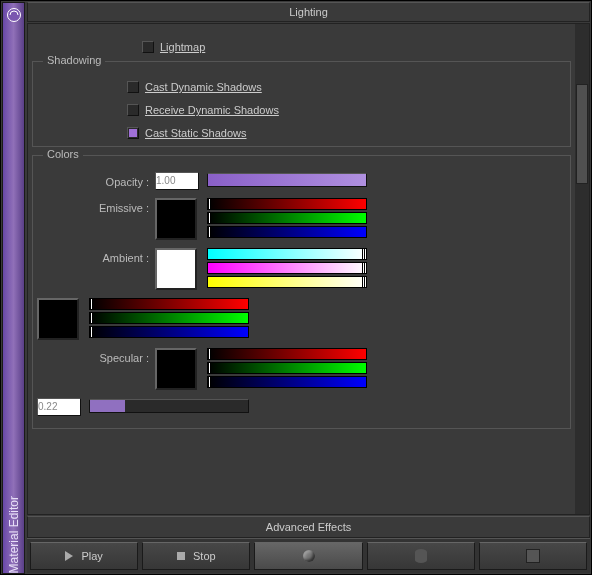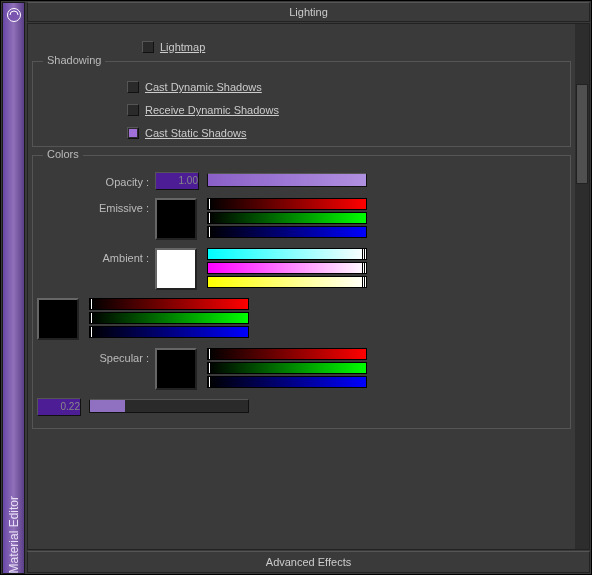--- a/index.html
+++ b/index.html
@@ -14,21 +14,21 @@
   .scrollbar{position:absolute;right:0;top:0;width:14px;height:100%;background:#2d2d2d;}
   .scrollbar-thumb{position:absolute;right:1px;top:60px;width:12px;height:100px;background:#505050;border:1px solid #222;box-sizing:border-box;}
   .row{display:flex;align-items:flex-end;height:20px;margin:3px 0;text-decoration:underline;}
   .cb{width:12px;height:12px;background:#2a2a2a;border:1px solid #111;border-top-color:#555;border-left-color:#555;box-sizing:border-box;margin:0 6px 0 110px;position:relative;}
   .cb.checked::after{content:"";position:absolute;left:1px;top:1px;width:8px;height:8px;background:#a070d8;}
   .fieldset{border:1px solid #555;border-radius:0;margin:8px 0 6px 0;padding:8px 4px 4px 4px;position:relative;}
   .legend{position:absolute;top:-8px;left:10px;background:#3a3a3a;padding:0 4px;color:#bbb;}
   .shadow-row .cb{margin-left:90px;}
   .color-row{display:flex;align-items:flex-start;margin:8px 0;}
   .lbl{width:112px;text-align:right;padding-right:6px;color:#bbb;padding-top:4px;}
-  .numbox{width:42px;height:16px;background:#4c1d95;border:1px solid #111;border-top-color:#555;border-left-color:#555;color:#888;text-align:right;line-height:16px;font-size:10px;margin-right:8px;}
+  .numbox{width:42px;height:16px;background:#ffffff;border:1px solid #111;border-top-color:#555;border-left-color:#555;color:#888;text-align:left;line-height:16px;font-size:10px;margin-right:8px;}
   .slider-track{position:relative;width:160px;height:14px;background:#2a2a2a;border:1px solid #111;border-top-color:#555;box-sizing:border-box;margin-top:1px;}
   .slider-fill{position:absolute;left:0;top:0;height:100%;background:linear-gradient(90deg,#8a60c8,#b090e0);}
   .swatch{width:42px;height:42px;border:2px solid #222;border-top-color:#666;border-left-color:#666;box-sizing:border-box;margin-right:10px;}
   .rgb-col{display:flex;flex-direction:column;gap:2px;}
   .grad{position:relative;width:160px;height:12px;border:1px solid #000;box-sizing:border-box;}
   .handle{position:absolute;top:-1px;width:3px;height:12px;background:#fff;border:1px solid #000;box-sizing:border-box;}
   .section-bar{height:20px;line-height:20px;text-align:center;border:1px solid #222;border-top:1px solid #555;background:#3a3a3a;color:#ccc;margin-top:1px;}
   .bottom-bar{height:28px;display:flex;gap:4px;padding:3px 3px;background:#333;border-top:1px solid #555;}
   .bbtn{flex:1;background:linear-gradient(#474747,#373737);border:1px solid #1a1a1a;border-top-color:#666;display:flex;align-items:center;justify-content:center;gap:8px;color:#ccc;font-size:11px;}
   .tri{width:0;height:0;border-left:8px solid #aaa;border-top:5px solid transparent;border-bottom:5px solid transparent;}
@@ -161,14 +161,33 @@
         </div>
 
       </div>
       <div class="scrollbar">
         <div class="scrollbar-thumb"></div>
       </div>
     </div>
 
     <div class="section-bar">Advanced Effects</div>
 
+    <div class="bottom-bar">
+      <div class="bbtn">
+          <span class="tri"></span>
+          <span>Play</span>
+        </div>
+      <div class="bbtn">
+          <span class="sq"></span>
+          <span>Stop</span>
+        </div>
+      <div class="bbtn active">
+          <span class="circ"></span>
+        </div>
+      <div class="bbtn">
+          <span class="cyl"></span>
+        </div>
+      <div class="bbtn">
+          <span class="cube"></span>
+        </div>
+    </div>
   </div>
 </div>
 
 </body></html>

